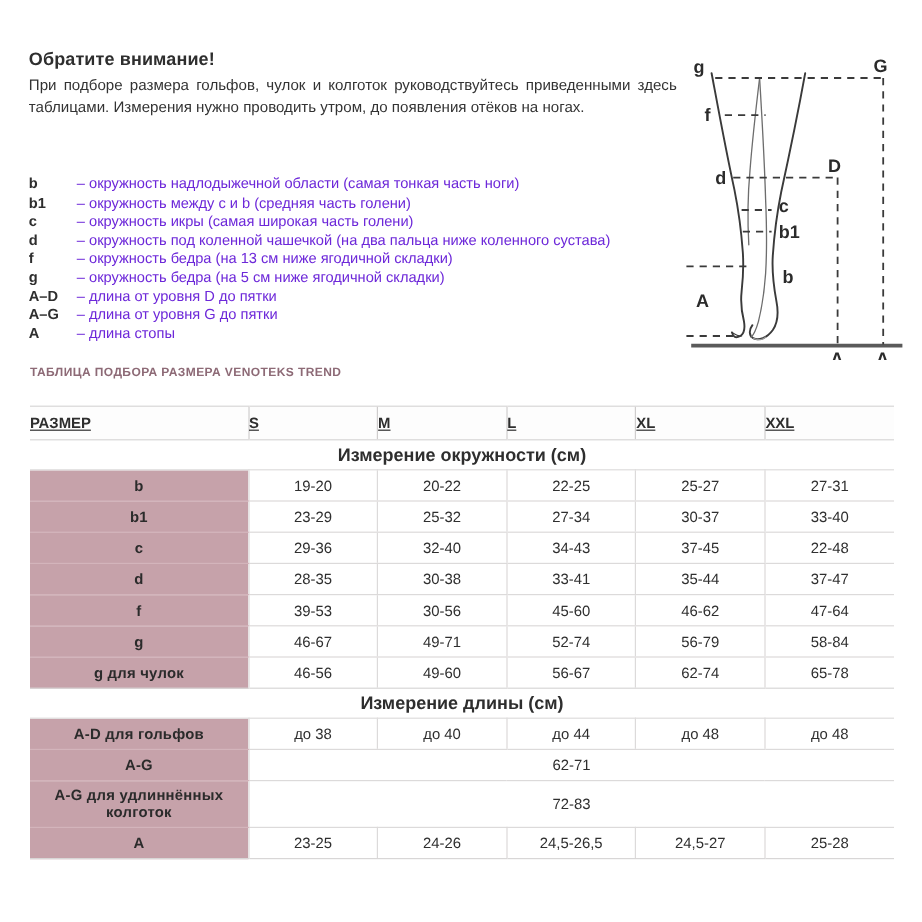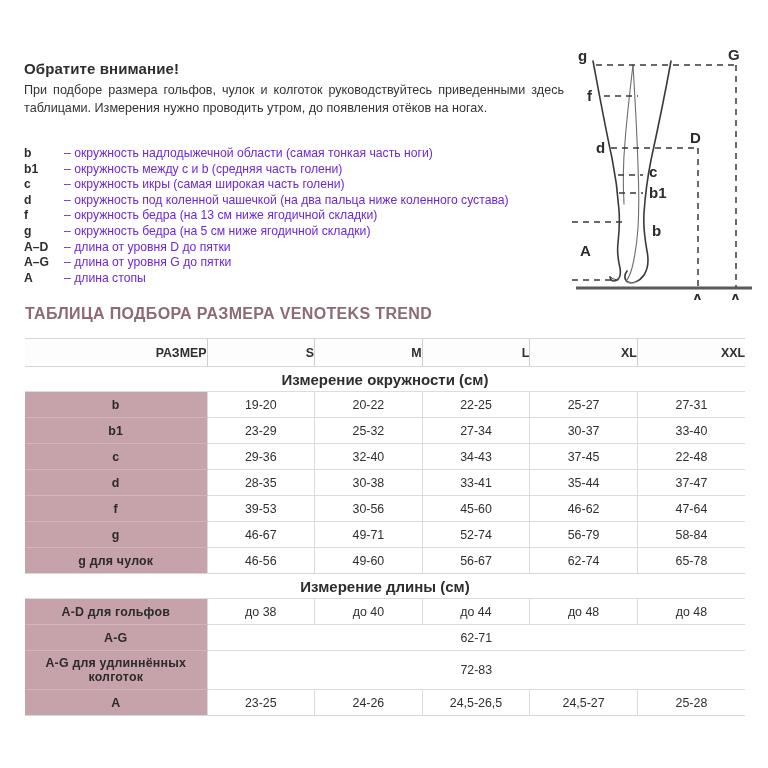--- a/index.html
+++ b/index.html
@@ -13,21 +13,21 @@
     position: relative;
     font-family: "Liberation Sans", "DejaVu Sans", sans-serif;
     color: #3b3b3b;
     overflow: hidden;
   }
 
   
   #notice {
     position: absolute;
     left: 24px;
-    top: 60px;
+    top: 41px;
     width: 540px;
   }
   #notice-title {
     font-size: 15px;
     font-weight: bold;
     color: #2e2e2e;
     margin: 0 0 5px 0;
     letter-spacing: .1px;
   }
   #notice-body {
@@ -71,21 +71,21 @@
     width: 196px;
     height: 262px;
   }
   #diagram svg { display: block; }
 
   
   #table-title {
     position: absolute;
     left: 25px;
     top: 305px;
-    font-size: 16px;
+    font-size: 10px;
     font-weight: bold;
     letter-spacing: .35px;
     color: #8d6a76;
   }
 
   
   #size-table {
     position: absolute;
     left: 25px;
     top: 338px;
@@ -97,29 +97,30 @@
   #size-table col.c-label { width: 182px; }
   #size-table col.c-size  { width: 107.6px; }
 
   #size-table td, #size-table th {
     padding: 0;
     margin: 0;
   }
 
   .hdr-row td {
     height: 27px;
-    text-align: right;
+    text-align: left;
     vertical-align: middle;
     font-weight: bold;
     font-size: 12.4px;
     color: #2e2e2e;
     background: #fdfdfd;
     border-top: 1.5px solid #d8d6d6;
     border-bottom: 1.5px solid #d8d6d6;
     border-left: 1px solid #cfcdcd;
+    text-decoration: underline;
   }
   .hdr-row td:first-child { border-left: none; }
 
   .section-row td {
     height: 24px;
     text-align: center;
     vertical-align: middle;
     font-weight: bold;
     font-size: 15px;
     color: #2e2e2e;

